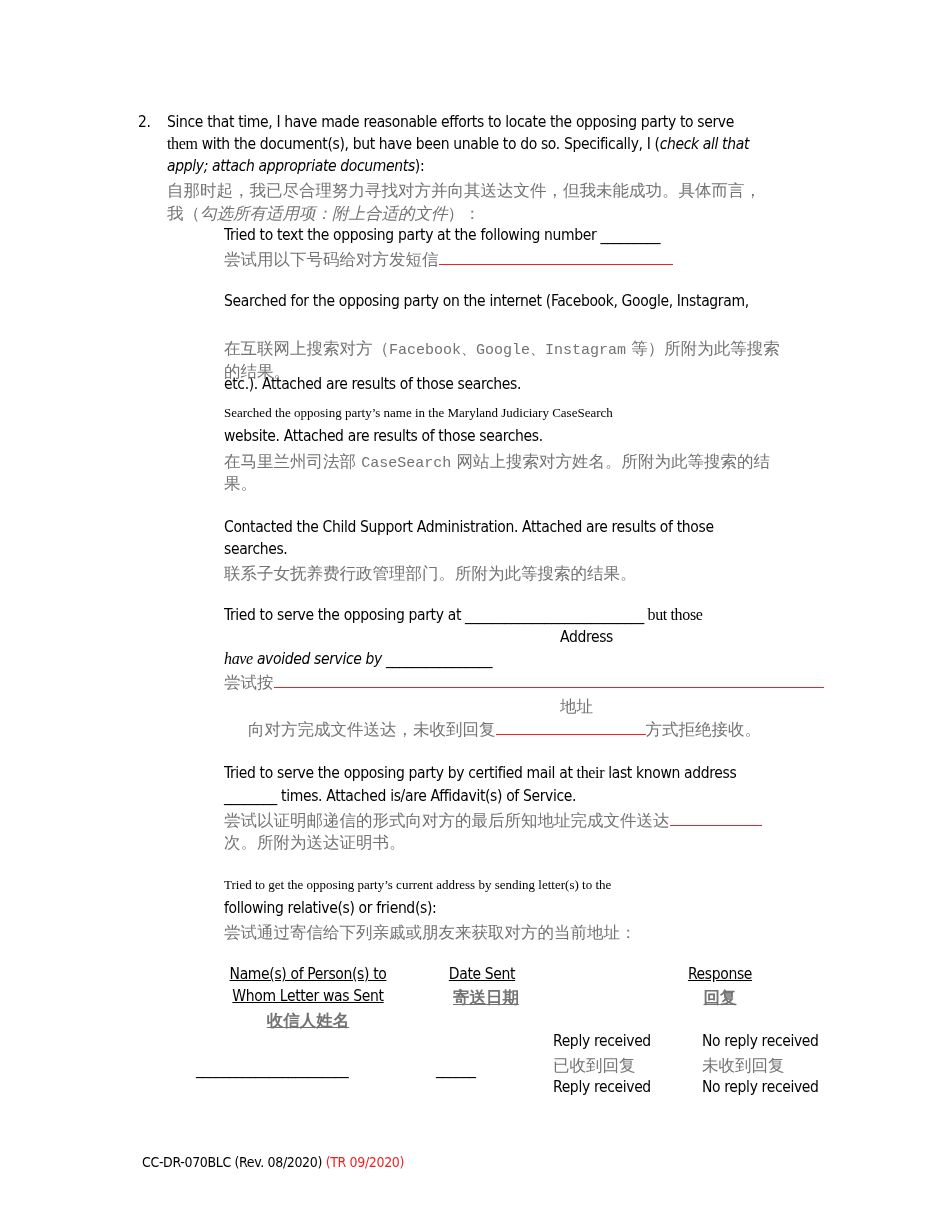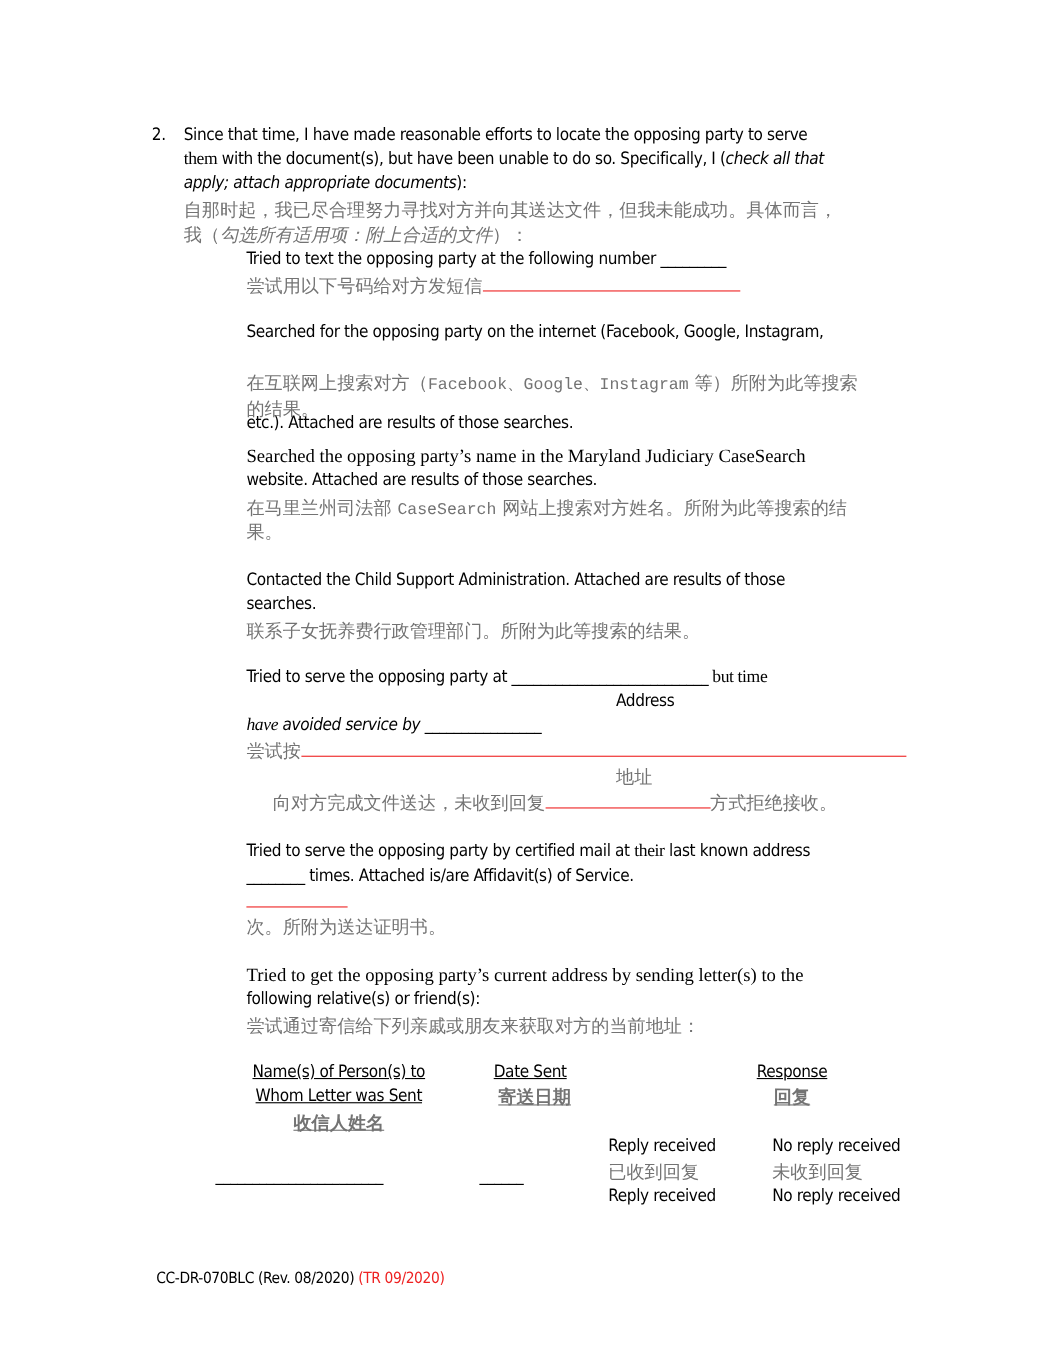--- a/index.html
+++ b/index.html
@@ -2,21 +2,21 @@
 <html><head>
 <meta charset="utf-8">
 <style>
   html, body { margin: 0; padding: 0; background: #ffffff; }
   body {
     width: 950px; height: 1230px; position: relative; overflow: hidden;
     font-family: "DejaVu Sans", sans-serif; color: #000;
   }
   .abs { position: absolute; white-space: nowrap; }
   .en { font-family: "Liberation Sans Narrow", "DejaVu Sans Condensed", "DejaVu Sans", sans-serif; font-size: 15.5px; letter-spacing: -0.35px; }
-  .ser { font-family: "Liberation Serif", serif; font-size: 17px; }
+  .ser { font-family: "Liberation Serif", serif; font-size: 13px; }
   .zh { color: #737373; font-family: "DejaVu Sans", sans-serif; font-size: 16.5px; }
   .zh-mono { font-family: Liberation Mono, monospace; font-size: 15px; margin-top: 27px; }
   .red { color: #ee2222; }
   .it { font-style: italic; }
   .u { text-decoration: underline; }
   .bold { font-weight: bold; }
   .uline-red { display: inline-block; border-bottom: 1px solid #ee2222; vertical-align: baseline; height: 14px; }
   .center { text-align: center; }
 </style>
 </head>
@@ -39,30 +39,30 @@
 
 <div class="abs ser" style="left:224px; top:405px;">Searched the opposing party’s name in the Maryland Judiciary CaseSearch</div>
 <div class="abs en" style="left:224px; top:427px;">website. Attached are results of those searches.</div>
 <div class="abs zh" style="left:224px; top:451px;"><span>在马里兰州司法部 </span><span class="zh-mono">CaseSearch</span><span> 网站上搜索对方姓名。所附为此等搜索的结</span></div>
 <div class="abs zh" style="left:224px; top:473px;">果。</div>
 
 <div class="abs en" style="left:224px; top:518px;">Contacted the Child Support Administration. Attached are results of those</div>
 <div class="abs en" style="left:224px; top:540px;">searches.</div>
 <div class="abs zh" style="left:224px; top:563px;">联系子女抚养费行政管理部门。所附为此等搜索的结果。</div>
 
-<div class="abs en" style="left:224px; top:606px;"><span>Tried to serve the opposing party at ___________________________</span><span class="ser" style="font-size:16px"> but time</span></div>
+<div class="abs en" style="left:224px; top:606px;"><span>Tried to serve the opposing party at ___________________________</span><span class="ser" style="font-size:16px"> but those</span></div>
 <div class="abs en" style="left:560px; top:628px;">Address</div>
 <div class="abs en" style="left:224px; top:650px;font-style:italic;"><span class="ser" style="font-size:16px">have</span><span> avoided service by ________________</span></div>
 <div class="abs zh" style="left:224px; top:672px;"><span>尝试按</span><span class="uline-red" style="width:550px"></span></div>
 <div class="abs zh" style="left:560px; top:696px;text-align:right;">地址</div>
 <div class="abs zh" style="left:248px; top:719px;"><span>向对方完成文件送达，未收到回复</span><span class="uline-red" style="width:150px"></span><span>方式拒绝接收。</span></div>
 
 <div class="abs en" style="left:224px; top:764px;"><span>Tried to serve the opposing party by certified mail at </span><span class="ser" style="font-size:16px">their</span><span> last known address</span></div>
 <div class="abs en" style="left:224px; top:787px;">________ times. Attached is/are Affidavit(s) of Service.</div>
-<div class="abs zh" style="left:224px; top:810px;"><span class="uline-red" style="width:92px"></span></div>
+<div class="abs zh" style="left:224px; top:810px;"><span>尝试以证明邮递信的形式向对方的最后所知地址完成文件送达</span><span class="uline-red" style="width:92px"></span></div>
 <div class="abs zh" style="left:224px; top:832px;">次。所附为送达证明书。</div>
 
 <div class="abs ser" style="left:224px; top:877px;">Tried to get the opposing party’s current address by sending letter(s) to the</div>
 <div class="abs en" style="left:224px; top:899px;">following relative(s) or friend(s):</div>
 <div class="abs zh" style="left:224px; top:922px;">尝试通过寄信给下列亲戚或朋友来获取对方的当前地址：</div>
 
 <div class="abs en center u" style="left:208px; top:965px; width:200px;">Name(s) of Person(s) to</div>
 <div class="abs en center u" style="left:208px; top:987px; width:200px;">Whom Letter was Sent</div>
 <div class="abs zh center u bold" style="left:208px; top:1010px; width:200px;">收信人姓名</div>
 

